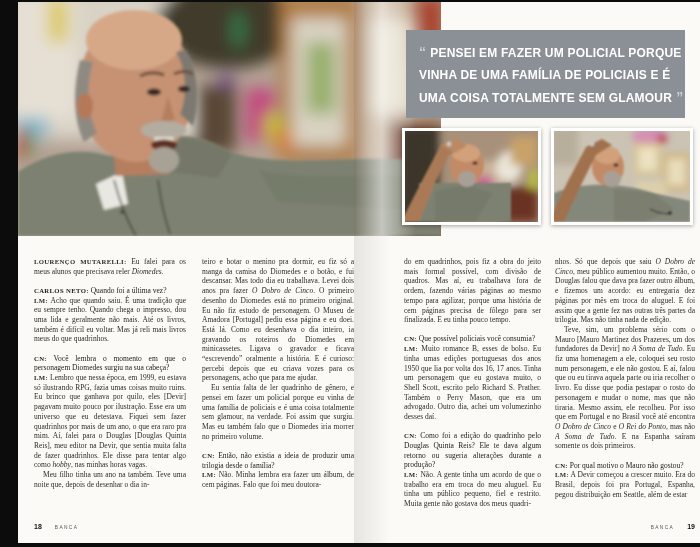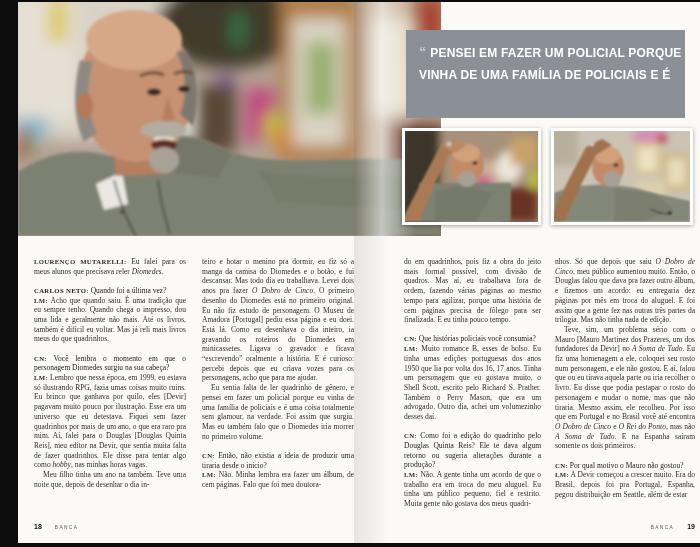--- a/index.html
+++ b/index.html
@@ -113,20 +113,21 @@
           <circle cx="104" cy="210" r="2" fill="#4a443e"></circle>
         </g>
       </svg>
     </div>
     <div id="gutter-highlight"></div>
     <div id="gutter-shadow"></div>
 
     <div id="quote-box" style="background: rgb(138, 144, 150);">
         <div class="quote-line"><span class="qmark">“ </span>PENSEI EM FAZER UM POLICIAL PORQUE</div>
         <div class="quote-line">VINHA DE UMA FAMÍLIA DE POLICIAIS E É</div>
+        <div class="quote-line">UMA COISA TOTALMENTE SEM GLAMOUR<span class="qmark"> ”</span></div>
       </div>
 
     <div class="photo inset" id="inset-photo-1">
       <svg viewBox="0 0 133 91" preserveAspectRatio="none">
         <defs>
             <filter id="ib4" x="-20%" y="-20%" width="140%" height="140%">
               <feGaussianBlur stdDeviation="4"></feGaussianBlur>
             </filter>
         <filter id="ib1" x="-20%" y="-20%" width="140%" height="140%">
               <feGaussianBlur stdDeviation=".8"></feGaussianBlur>
@@ -196,26 +197,26 @@
         <p class="lead"><span class="seg-sc">LOURENÇO MUTARELLI:</span><span> Eu falei para os meus alunos que precisava reler </span><span class="seg-i">Diomedes</span><span>.</span></p>
         <p class="question"><span class="seg-sc">CARLOS NETO:</span><span class="seg-b"> Quando foi a última vez?</span></p>
         <p class="answer"><span class="seg-sc">LM:</span><span> Acho que quando saiu. É uma tradição que eu sempre tenho. Quando chega o impresso, dou uma lida e geralmente não mais. Até os livros, também é difícil eu voltar. Mas já reli mais livros meus do que quadrinhos.</span></p>
         <p class="question"><span class="seg-sc">CN:</span><span class="seg-b"> Você lembra o momento em que o personagem Diomedes surgiu na sua cabeça?</span></p>
         <p class="answer"><span class="seg-sc">LM:</span><span> Lembro que nessa época, em 1999, eu estava só ilustrando RPG, fazia umas coisas muito ruins. Eu brinco que ganhava por quilo, eles [Devir] pagavam muito pouco por ilustração. Esse era um universo que eu detestava. Fiquei sem fazer quadrinhos por mais de um ano, o que era raro pra mim. Aí, falei para o Douglas [Douglas Quinta Reis], meu editor na Devir, que sentia muita falta de fazer quadrinhos. Ele disse para tentar algo como </span><span class="seg-i">hobby</span><span>, nas minhas horas vagas.</span></p>
         <p class="indent"><span>Meu filho tinha um ano na também. Teve uma noite que, depois de desenhar o dia in-</span></p>
       </div>
     <div class="col" id="col-2">
         <p class="cont"><span>teiro e botar o menino pra dormir, eu fiz só a manga da camisa do Diomedes e o botão, e fui descansar. Mas todo dia eu trabalhava. Levei dois anos pra fazer </span><span class="seg-i">O Dobro de Cinco</span><span>. O primeiro desenho do Diomedes está no primeiro original. Eu não fiz estudo de personagem. O Museu de Amadora [Portugal] pediu essa página e eu doei. Está lá. Como eu desenhava o dia inteiro, ia gravando os roteiros do Diomedes em minicassetes. Ligava o gravador e ficava “escrevendo” oralmente a história. E é curioso: percebi depois que eu criava vozes para os personagens, acho que para me ajudar.</span></p>
         <p class="indent"><span>Eu sentia falta de ler quadrinho de gênero, e pensei em fazer um policial porque eu vinha de uma família de policiais e é uma coisa totalmente sem glamour, na verdade. Foi assim que surgiu. Mas eu também falo que o Diomedes iria morrer no primeiro volume.</span></p>
-        <p class="question"><span class="seg-sc">CN:</span><span class="seg-b"> Então, não existia a ideia de produzir uma tiraria desde o início?</span></p>
+        <p class="question"><span class="seg-sc">CN:</span><span class="seg-b"> Então, não existia a ideia de produzir uma trilogia desde o família?</span></p>
         <p class="answer"><span class="seg-sc">LM:</span><span> Não. Minha lembra era fazer um álbum, de cem páginas. Falo que foi meu doutora-</span></p>
       </div>
     <div class="col" id="col-3">
         <p class="cont"><span>do em quadrinhos, pois fiz a obra do jeito mais formal possível, com divisão de quadros. Mas aí, eu trabalhava fora de ordem, fazendo várias páginas ao mesmo tempo para agilizar, porque uma história de cem páginas precisa de fôlego para ser finalizada. E eu tinha pouco tempo.</span></p>
-        <p class="question"><span class="seg-sc">CN:</span><span class="seg-b"> Que histórias policiais você consumia?</span></p>
+        <p class="question"><span class="seg-sc">CN:</span><span class="seg-b"> Que possível policiais você consumia?</span></p>
         <p class="answer"><span class="seg-sc">LM:</span><span> Muito romance B, esses de bolso. Eu tinha umas edições portuguesas dos anos 1950 que lia por volta dos 16, 17 anos. Tinha um personagem que eu gostava muito, o Shell Scott, escrito pelo Richard S. Prather. Também o Perry Mason, que era um advogado. Outro dia, achei um volumezinho desses daí.</span></p>
         <p class="question"><span class="seg-sc">CN:</span><span class="seg-b"> Como foi a edição do quadrinho pelo Douglas Quinta Reis? Ele te dava algum retorno ou sugeria alterações durante a produção?</span></p>
         <p class="answer"><span class="seg-sc">LM:</span><span> Não. A gente tinha um acordo de que o trabalho era em troca do meu aluguel. Eu tinha um público pequeno, fiel e restrito. Muita gente não gostava dos meus quadri-</span></p>
       </div>
     <div class="col" id="col-4">
         <p class="cont"><span>nhos. Só que depois que saiu </span><span class="seg-i">O Dobro de Cinco</span><span>, meu público aumentou muito. Então, o Douglas falou que dava pra fazer outro álbum, e fizemos um acordo: eu entregaria dez páginas por mês em troca do aluguel. E foi assim que a gente fez nas outras três partes da trilogia. Mas não tinha nada de edição.</span></p>
         <p class="indent"><span>Teve, sim, um problema sério com o Mauro [Mauro Martinez dos Prazeres, um dos fundadores da Devir] no </span><span class="seg-i">A Soma de Tudo</span><span>. Eu fiz uma homenagem a ele, coloquei seu rosto num personagem, e ele não gostou. E aí, falou que ou eu tirava aquela parte ou iria recolher o livro. Eu disse que podia pestapar o rosto do personagem e mudar o nome, mas que não tiraria. Mesmo assim, ele recolheu. Por isso que em Portugal e no Brasil você até encontra </span><span class="seg-i">O Dobro de Cinco</span><span> e </span><span class="seg-i">O Rei do Ponto</span><span>, mas não </span><span class="seg-i">A Soma de Tudo</span><span>. E na Espanha saíram somente os dois primeiros.</span></p>
         <p class="question"><span class="seg-sc">CN:</span><span class="seg-b"> Por qual motivo o Mauro não gostou?</span></p>
         <p class="answer"><span class="seg-sc">LM:</span><span> A Devir começou a crescer muito. Era do Brasil, depois foi pra Portugal, Espanha, pegou distribuição em Seattle, além de estar</span></p>
       </div>

